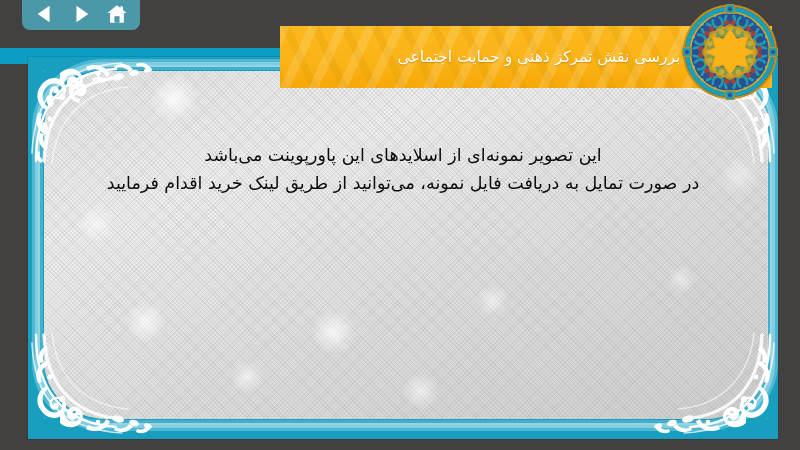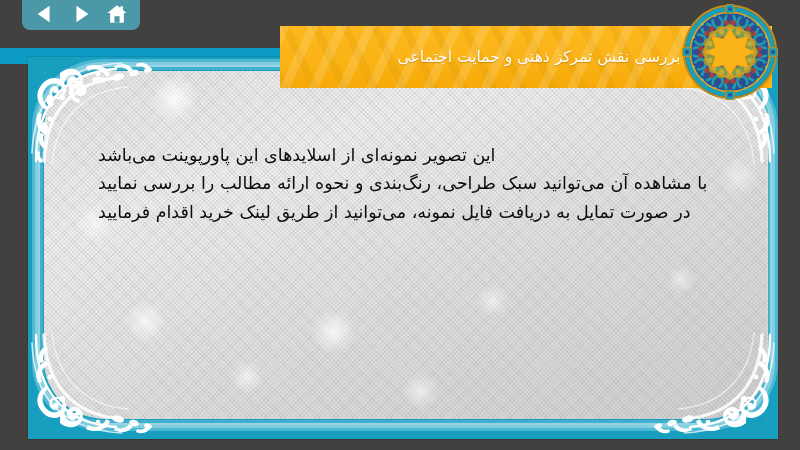--- a/index.html
+++ b/index.html
@@ -123,21 +123,21 @@
   .filigree svg{display:block;width:100%;height:100%;}
   #fil-tl{left:2px;top:0px;}
   #fil-tr{right:2px;top:0px;transform:scaleX(-1);}
   #fil-bl{left:2px;bottom:0px;transform:scaleY(-1);}
   #fil-br{right:2px;bottom:0px;transform:scale(-1,-1);}
 
   
   #body-text{
     position:absolute;left:0;right:0;top:84px;
     z-index:22;
-    text-align:left;padding:0 26px;box-sizing:border-box;margin-left:44px;
+    text-align:center;padding:0 26px;box-sizing:border-box;
   }
   .body-line{
     color:#0c0c0c;font-size:17.5px;line-height:1.62;
     white-space:nowrap;font-weight:500;
   }
 </style>
 </head>
 <body>
 
 <div id="slide-root">
@@ -285,21 +285,20 @@
           <circle cx="20" cy="62" r="2.4"></circle>
           <ellipse cx="88" cy="20" rx="6" ry="3.4" transform="rotate(-16 88 20)"></ellipse>
           <ellipse cx="104" cy="16" rx="5" ry="3" transform="rotate(-16 104 16)"></ellipse>
           <ellipse cx="118" cy="13" rx="4" ry="2.4" transform="rotate(-16 118 13)"></ellipse>
         </g>
       </svg>
     </div>
 
     <div id="body-text">
       <div class="body-line">این تصویر نمونه‌ای از اسلایدهای این پاورپوینت می‌باشد</div>
-      <div class="body-line">با مشاهده آن می‌توانید سبک طراحی، رنگ‌بندی و نحوه ارائه مطالب را بررسی نمایید</div>
       <div class="body-line">در صورت تمایل به دریافت فایل نمونه، می‌توانید از طریق لینک خرید اقدام فرمایید</div>
     </div>
   </div>
 
   <div id="medallion">
     <svg viewBox="0 0 100 100" aria-hidden="true">
       <defs>
         <clipPath id="mclip">
             <circle cx="50" cy="50" r="47"></circle>
           </clipPath>

